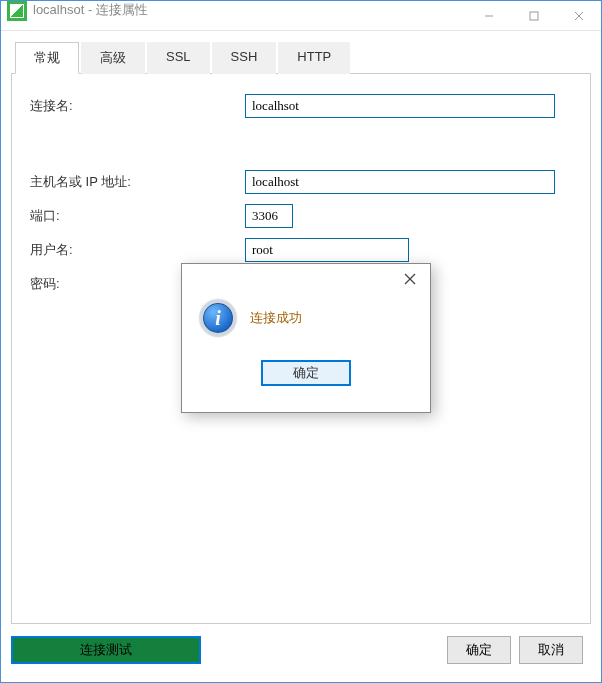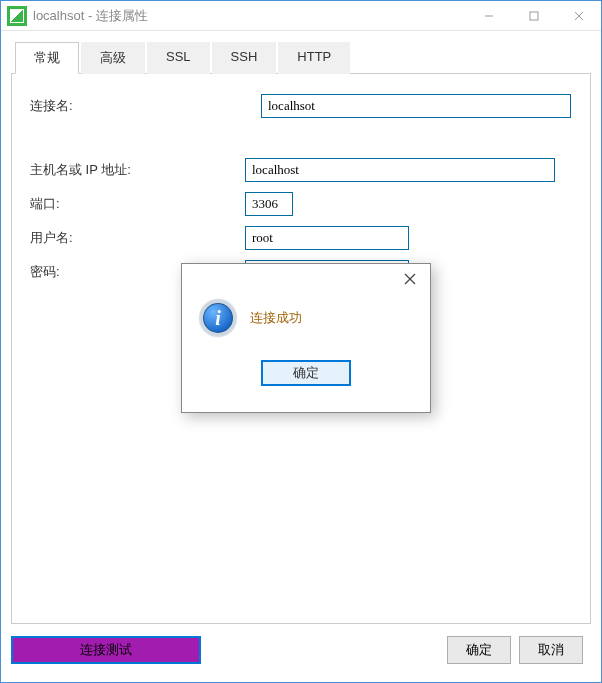--- a/index.html
+++ b/index.html
@@ -16,21 +16,21 @@
     border: 1px solid #4a90d9;
     display: flex;
     flex-direction: column;
     position: relative;
     background: #fff;
   }
   .titlebar {
     height: 30px;
     background: #fff;
     display: flex;
-    align-items: center;
+    align-items: flex-start;
     border-bottom: 1px solid #e5e5e5;
   }
   .titlebar-icon {
     width: 20px;
     height: 20px;
     margin: 0 6px;
     background: #39b54a;
     position: relative;
     display: inline-block;
   }
@@ -92,21 +92,21 @@
     border: 1px solid #ccc;
     border-top: none;
     padding: 20px 18px;
     position: relative;
   }
   .form-row {
     display: flex;
     align-items: center;
     margin-bottom: 10px;
   }
-  .form-row.gap-after { margin-bottom: 40px; gap: 16px; }
+  .form-row.gap-after { margin-bottom: 52px; }
   .form-label {
     width: 215px;
     color: #333;
   }
   .form-input {
     border: 1px solid #0369a1;
     height: 24px;
     padding: 2px 6px;
     font-size: 13px;
     font-family: Liberation Serif, serif;
@@ -128,21 +128,21 @@
     font-size: 13px;
     font-family: inherit;
     padding: 0 18px;
     display: inline-flex;
     align-items: center;
     justify-content: center;
     cursor: pointer;
   }
   .btn.default {
     border: 2px solid #0078d7;
-    background: #a21caf;
+    background: #15803d;
   }
   .btn.test {
     width: 190px;
   }
   .spacer { flex: 1; }
 
   
   .modal {
     position: absolute;
     left: 180px;

